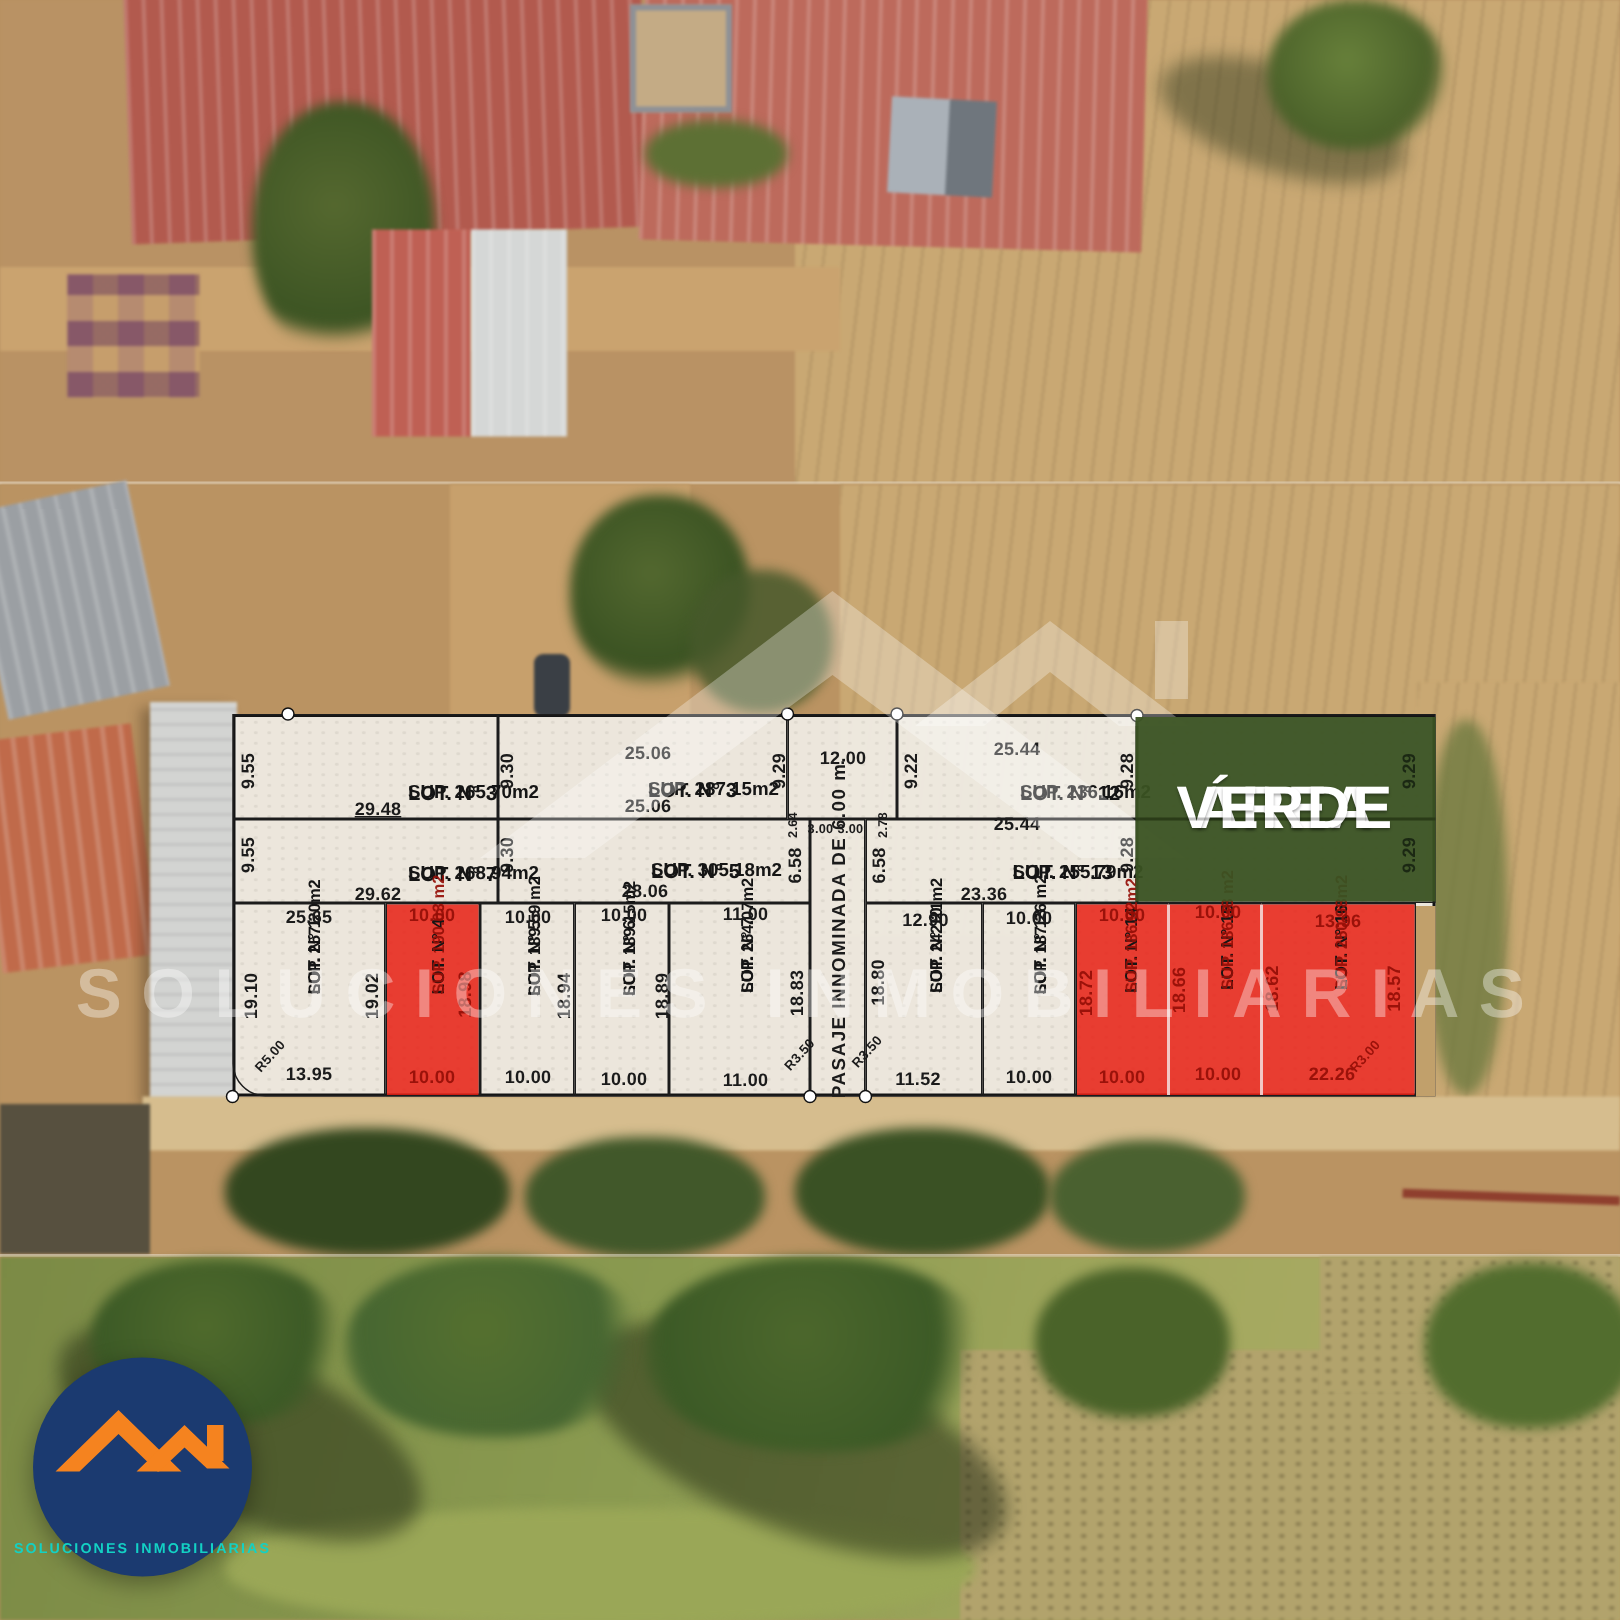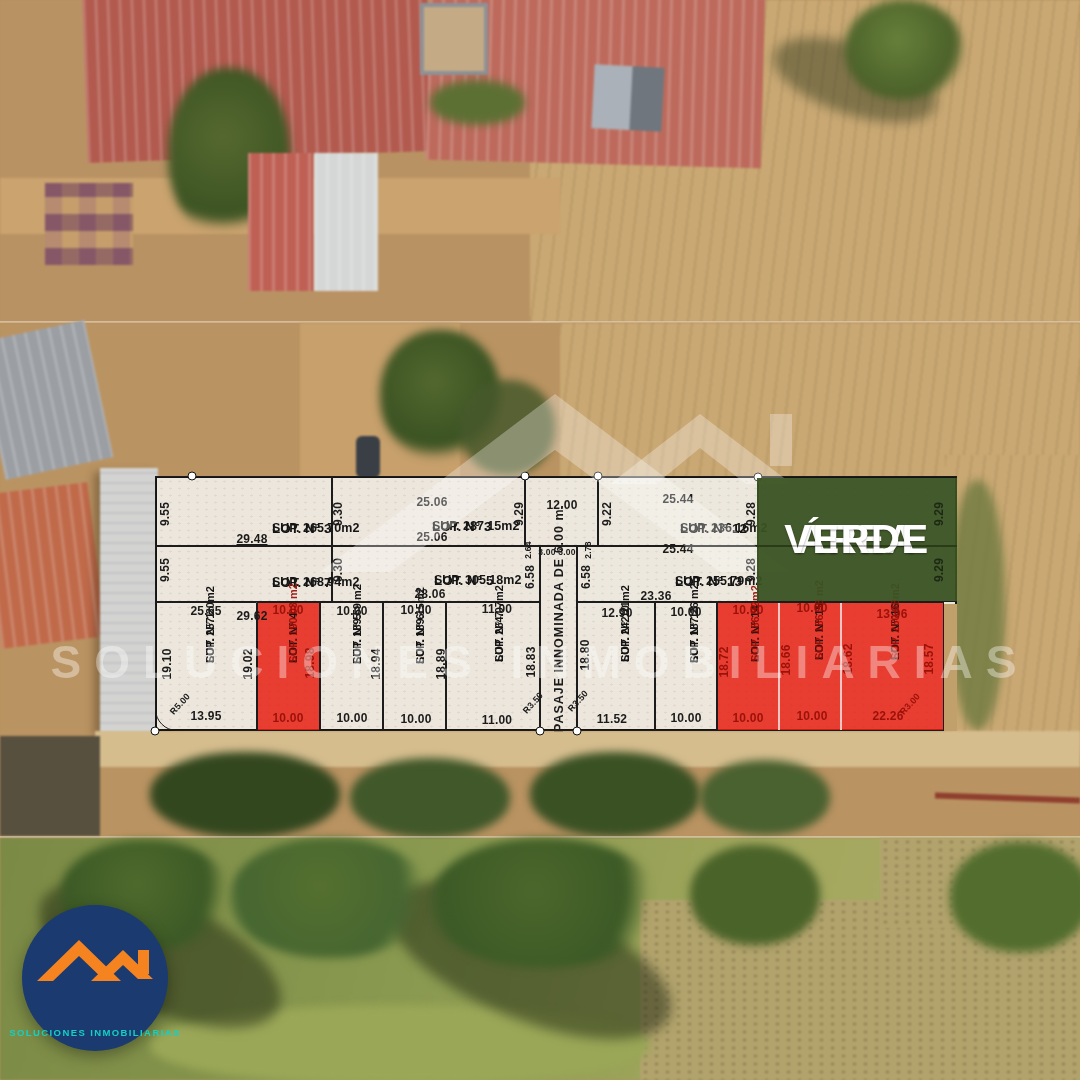--- a/index.html
+++ b/index.html
@@ -207,21 +207,21 @@
       <span>LOT. N° 16</span>
       <span class="sup red-t">SUP. 250.98m2</span>
     </div>
 
   <div class="lbl v" style="left:559px;top:618px;font-size:12.5px;letter-spacing:1px;">PASAJE INNOMINADA DE 6.00 m.</div>
 
   <div class="lbl" style="left:432px;top:502px;">25.06</div>
   <div class="lbl" style="left:562px;top:505px;">12.00</div>
   <div class="lbl" style="left:678px;top:499px;">25.44</div>
   <div class="lbl" style="left:252px;top:539px;text-decoration:underline;">29.48</div>
-  <div class="lbl" style="left:252px;top:596px;margin-top:20px;">29.62</div>
+  <div class="lbl" style="left:252px;top:596px;">29.62</div>
   <div class="lbl" style="left:432px;top:537px;">25.06</div>
   <div class="lbl" style="left:678px;top:549px;">25.44</div>
   <div class="lbl" style="left:430px;top:594px;">28.06</div>
   <div class="lbl" style="left:656px;top:596px;">23.36</div>
   <div class="lbl v" style="left:165px;top:514px;">9.55</div>
   <div class="lbl v" style="left:165px;top:570px;">9.55</div>
   <div class="lbl v" style="left:338px;top:514px;">9.30</div>
   <div class="lbl v" style="left:338px;top:570px;">9.30</div>
   <div class="lbl v" style="left:519px;top:514px;">9.29</div>
   <div class="lbl v" style="left:607px;top:514px;">9.22</div>

